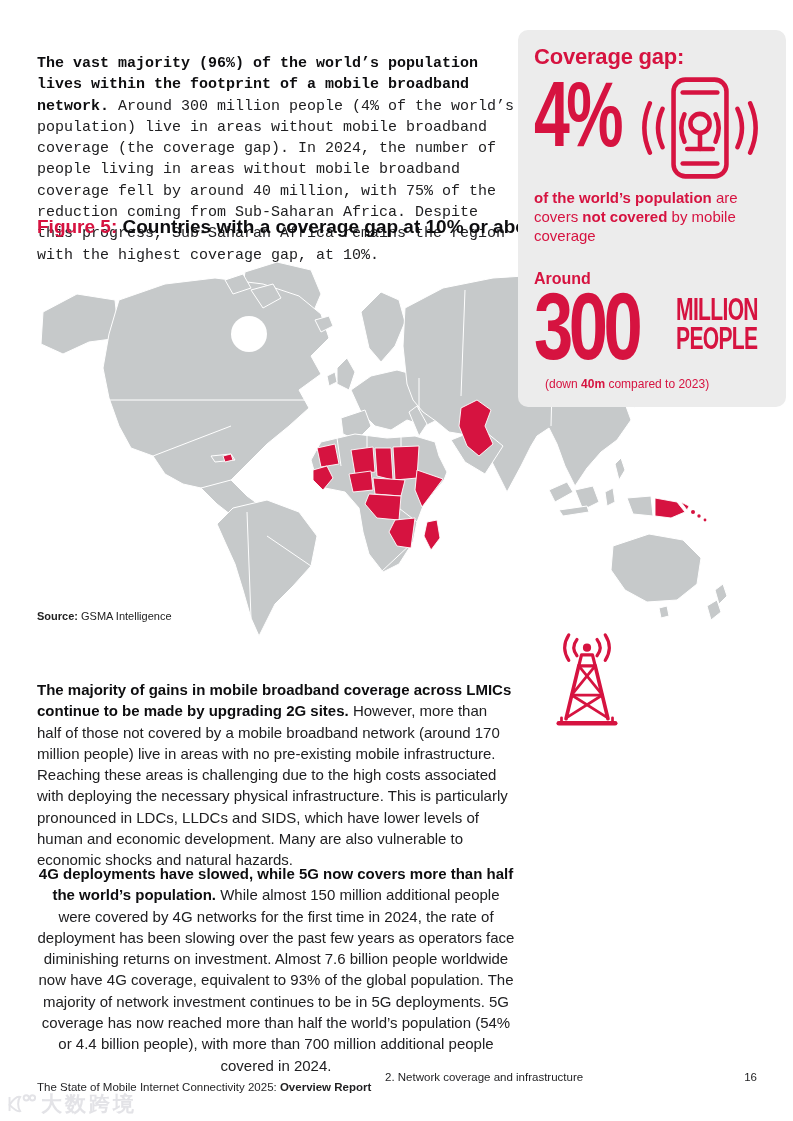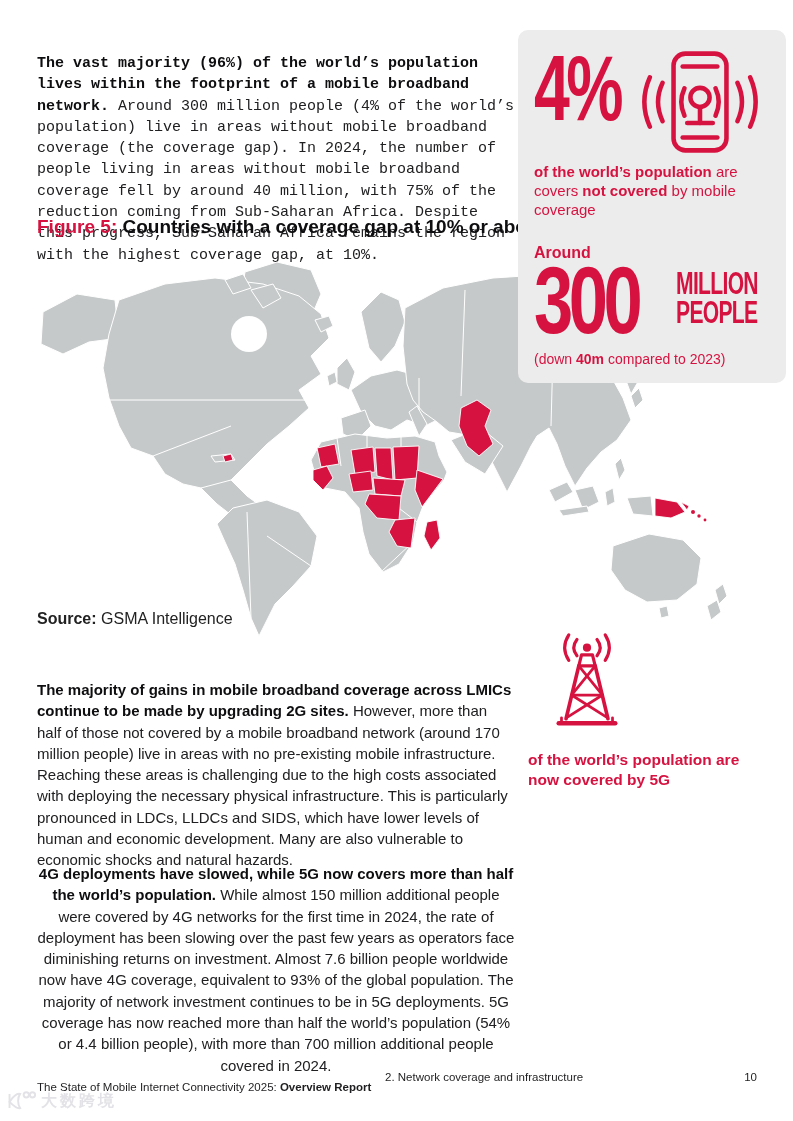--- a/index.html
+++ b/index.html
@@ -6,56 +6,56 @@
   .page{position:relative;width:793px;height:1121px;background:#ffffff;overflow:hidden;
         font-family:"Liberation Sans",sans-serif;color:#1c1c1e;}
   .para{position:absolute;left:37px;width:478px;font-size:15px;line-height:21.3px;color:#202022;}
   .para b{color:#0e0e10;}
   .intro{top:38px;font-family:Liberation Mono, monospace;}
   .para2{top:664px;}
   .para3{top:848px;text-align:center;}
   .figcap{position:absolute;left:37px;top:216px;font-size:19px;font-weight:700;color:#0e0e10;}
   .figcap .red{color:var(--red);}
   .mapwrap{position:absolute;left:15px;top:250px;width:770px;height:392px;}
-  .source{position:absolute;left:37px;top:610px;font-size:16px;color:#222;z-index:3;}
+  .source{position:absolute;left:37px;top:610px;font-size:11px;color:#222;z-index:3;}
   
   .cbox{position:absolute;left:518px;top:30px;width:268px;min-height:326px;background:#ececec;
         border-radius:10px;padding:14px 16px 16px 16px;box-sizing:border-box;z-index:4;color:var(--red);}
   .cb-title{font-size:22px;font-weight:800;letter-spacing:-0.2px;}
   .cb-statrow{display:flex;align-items:flex-start;margin-top:2px;}
   .stat4{width:98px;overflow:visible;}
   .stat4 span{display:inline-block;font-size:92px;font-weight:800;line-height:0.92;
               letter-spacing:-5px;transform:scaleX(0.70);transform-origin:left top;white-space:nowrap;}
   .phoneicon{width:120px;height:104px;margin-left:8px;margin-top:4px;flex:none;}
   .cb-desc{font-size:15px;line-height:19px;margin-top:8px;width:232px;}
   .cb-around{font-size:16px;font-weight:700;margin-top:25px;}
   .cb-bigrow{display:flex;align-items:flex-start;margin-top:0px;}
   .stat300{width:120px;overflow:visible;}
   .stat300 span{display:inline-block;font-size:94px;font-weight:800;line-height:0.84;
                letter-spacing:-6px;transform:scaleX(0.75);transform-origin:left top;white-space:nowrap;}
   .unitcol{margin-left:22px;margin-top:8px;}
   .unitcol div{font-size:31px;font-weight:800;line-height:0.92;letter-spacing:-1px;
                transform:scaleX(0.68);transform-origin:left top;white-space:nowrap;}
-  .cb-note{font-size:14px;margin-top:10px;}
+  .cb-note{font-size:12px;margin-top:10px;margin-left:11px;}
   
   .fiveg{position:absolute;left:528px;top:626px;width:260px;color:var(--red);z-index:3;}
   .fg-row{display:flex;align-items:flex-start;}
   .stat54{width:118px;overflow:visible;margin-top:26px;}
   .stat54 span{display:inline-block;font-size:92px;font-weight:800;line-height:0.9;
                letter-spacing:-5px;transform:scaleX(0.72);transform-origin:left top;white-space:nowrap;}
   .towericon{width:82px;height:118px;margin-left:18px;flex:none;}
   .fg-desc{font-size:15.5px;line-height:20px;font-weight:700;margin-top:6px;width:244px;}
   
   .footer{position:absolute;left:0;top:1071px;width:793px;font-size:11.5px;color:#1f1f21;}
   .f-left{position:absolute;left:37px;top:10px;}
   .f-center{position:absolute;left:385px;top:0;}
   .f-right{position:absolute;right:36px;top:0;}
   
   .wmark{position:absolute;left:6px;top:1090px;display:flex;align-items:center;gap:5px;
-         color:#e3e3e7;font-weight:700;font-size:16px;letter-spacing:3px;z-index:5;}
+         color:#e3e3e7;font-weight:700;font-size:21px;letter-spacing:3px;z-index:5;}
   .wmark svg{width:30px;height:22px;}
   :root{--red:#d61340;--land:#c6c9ca;}
 </style>
 </head>
 <body>
 
 <div class="page">
 
   <p class="para intro"><b>The vast majority (96%) of the world’s population lives within the footprint of a mobile broadband network.</b><span> Around 300 million people (4% of the world’s population) live in areas without mobile broadband coverage (the coverage gap). In 2024, the number of people living in areas without mobile broadband coverage fell by around 40 million, with 75% of the reduction coming from Sub-Saharan Africa. Despite this progress, Sub-Saharan Africa remains the region with the highest coverage gap, at 10%.</span></p>
 
@@ -130,20 +130,21 @@
         <circle cx="678" cy="262" r="2" stroke="none"></circle>
         <circle cx="684" cy="266" r="1.7" stroke="none"></circle>
         <circle cx="690" cy="270" r="1.4" stroke="none"></circle>
       </g>
     </svg>
   </div>
 
   <div class="source"><b>Source:</b><span> GSMA Intelligence</span></div>
 
   <div class="cbox">
+    <div class="cb-title">Coverage gap:</div>
     <div class="cb-statrow">
       <div class="stat4"><span>4%</span></div>
       <svg class="phoneicon" viewBox="0 -2 130 114" fill="none" stroke="#d61340" stroke-width="5" stroke-linecap="round">
         <path d="M10,28 Q-2,55 10,82"></path>
         <path d="M24,34 Q14,55 24,76"></path>
         <path d="M120,28 Q132,55 120,82"></path>
         <path d="M106,34 Q116,55 106,76"></path>
         <rect x="36" y="2" width="58" height="106" rx="13"></rect>
         <path d="M46,16 H84"></path>
         <path d="M46,94 H84"></path>
@@ -180,31 +181,30 @@
         <path d="M36,34 L62,66" stroke-width="3"></path>
         <path d="M54,34 L28,66" stroke-width="3"></path>
         <path d="M28,66 L62,66" stroke-width="3"></path>
         <path d="M28,66 L66,90" stroke-width="3"></path>
         <path d="M62,66 L24,90" stroke-width="3"></path>
         <path d="M14,97 H76" stroke-width="5"></path>
         <path d="M17,91 V96" stroke-width="3"></path>
         <path d="M73,91 V96" stroke-width="3"></path>
       </svg>
     </div>
-    <div class="fg-desc">of the world’s population are now covered by 5G</div>
   </div>
 
   <p class="para para2"><b>The majority of gains in mobile broadband coverage across LMICs continue to be made by upgrading 2G sites.</b><span> However, more than half of those not covered by a mobile broadband network (around 170 million people) live in areas with no pre-existing mobile infrastructure. Reaching these areas is challenging due to the high costs associated with deploying the necessary physical infrastructure. This is particularly pronounced in LDCs, LLDCs and SIDS, which have lower levels of human and economic development. Many are also vulnerable to economic shocks and natural hazards.</span></p>
 
   <p class="para para3"><b>4G deployments have slowed, while 5G now covers more than half the world’s population.</b><span> While almost 150 million additional people were covered by 4G networks for the first time in 2024, the rate of deployment has been slowing over the past few years as operators face diminishing returns on investment. Almost 7.6 billion people worldwide now have 4G coverage, equivalent to 93% of the global population. The majority of network investment continues to be in 5G deployments. 5G coverage has now reached more than half the world’s population (54% or 4.4 billion people), with more than 700 million additional people covered in 2024.</span></p>
 
   <div class="footer">
     <div class="f-left"><span>The State of Mobile Internet Connectivity 2025: </span><b>Overview Report</b></div>
     <div class="f-center">2. Network coverage and infrastructure</div>
-    <div class="f-right">10</div>
+    <div class="f-right">16</div>
   </div>
 
   <div class="wmark">
     <svg viewBox="0 0 34 24" fill="none" stroke="#e3e3e7" stroke-width="2.2">
       <path d="M4,4 L4,20"></path>
       <path d="M4,13 C10,19 14,21 16,20 C13,16 13,8 16,4 C13,3 8,7 4,13 Z"></path>
       <circle cx="23" cy="5" r="3"></circle>
       <circle cx="30" cy="5" r="3"></circle>
     </svg>
     <span>大数跨境</span>

